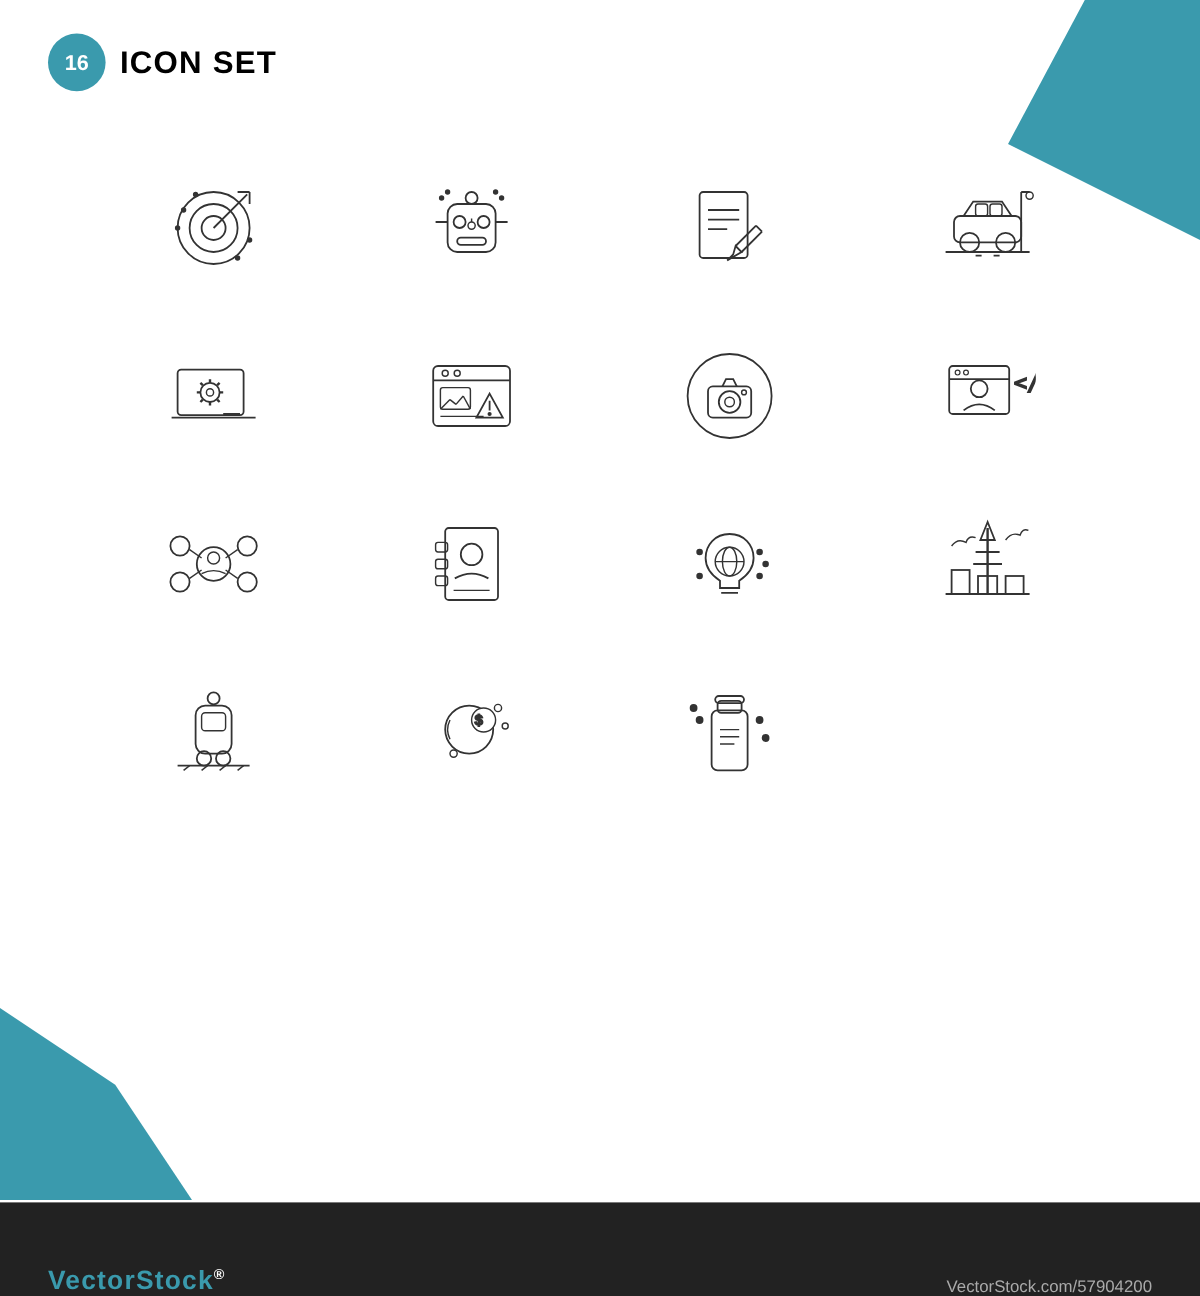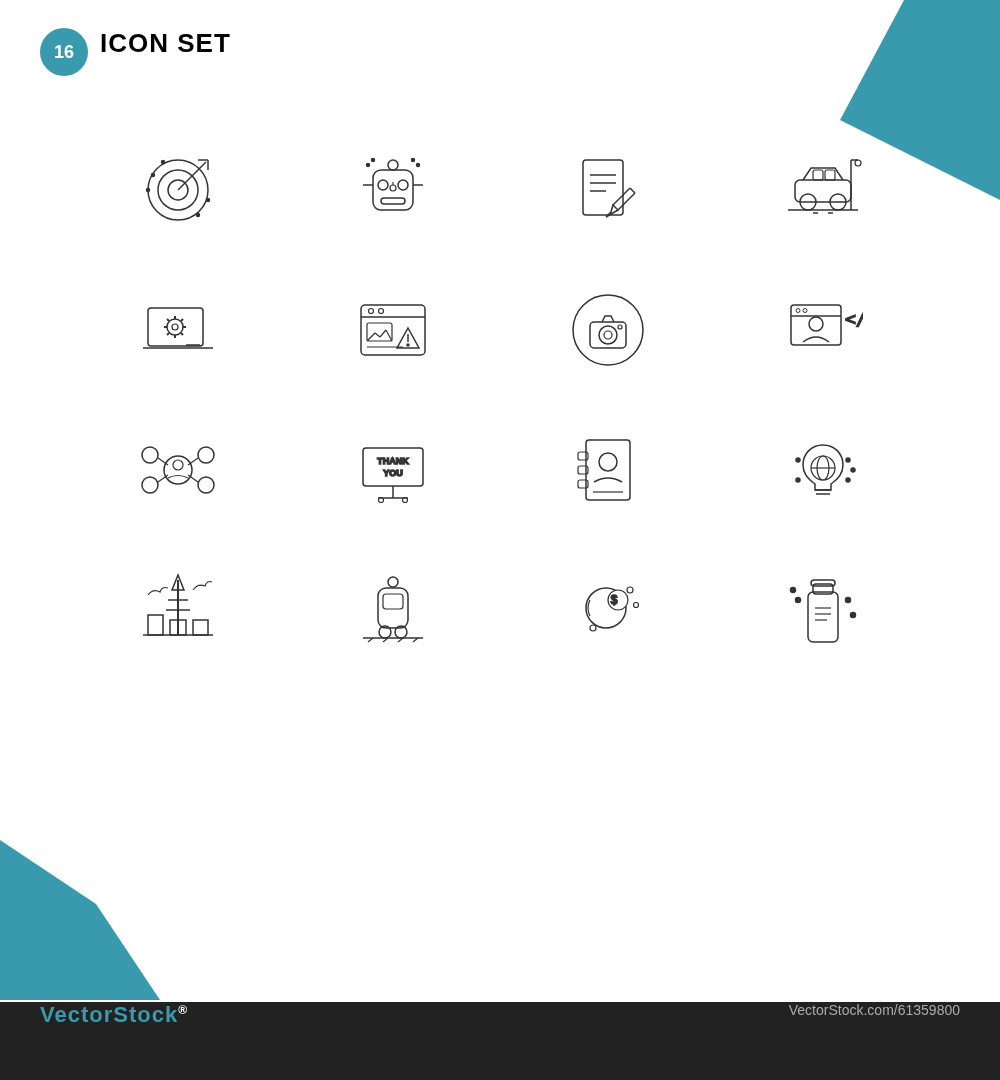--- a/index.html
+++ b/index.html
@@ -33,20 +33,21 @@
       clip-path: polygon(0% 0%, 60% 40%, 100% 100%, 0% 100%);
       z-index: 1;
     }
 
     
     .header {
       position: absolute;
       top: 28px;
       left: 40px;
       display: flex;
+      align-items: center;
       gap: 12px;
       z-index: 2;
     }
     .badge-circle {
       width: 48px;
       height: 48px;
       border-radius: 50%;
       background: #3a9aad;
       display: flex;
       align-items: center;
@@ -95,21 +96,21 @@
 
     
     .footer-bar {
       position: absolute;
       bottom: 0;
       left: 0;
       right: 0;
       height: 78px;
       background: #222;
       display: flex;
-      align-items: flex-start;
+      align-items: flex-end;
       justify-content: space-between;
       padding: 0 40px;
       z-index: 3;
     }
     .footer-logo {
       color: white;
       font-size: 22px;
       font-weight: bold;
       letter-spacing: 1px;
     }
@@ -292,33 +293,20 @@
       <circle cx="12" cy="55" r="8" stroke="#333" stroke-width="1.5"></circle>
       <circle cx="68" cy="55" r="8" stroke="#333" stroke-width="1.5"></circle>
 
       <line x1="20" y1="28" x2="30" y2="35" stroke="#333" stroke-width="1.2"></line>
       <line x1="60" y1="28" x2="50" y2="35" stroke="#333" stroke-width="1.2"></line>
       <line x1="20" y1="52" x2="30" y2="45" stroke="#333" stroke-width="1.2"></line>
       <line x1="60" y1="52" x2="50" y2="45" stroke="#333" stroke-width="1.2"></line>
     </svg>
   </div>
 
-  <div class="icon-cell">
-    <svg viewBox="0 0 80 80">
-      <rect x="10" y="18" width="60" height="38" rx="3" stroke="#333" stroke-width="1.5"></rect>
-      <text x="40" y="34" font-size="9" fill="#333" text-anchor="middle" font-family="Arial" font-weight="bold">THANK</text>
-      <text x="40" y="46" font-size="9" fill="#333" text-anchor="middle" font-family="Arial" font-weight="bold">YOU</text>
-
-      <line x1="40" y1="56" x2="40" y2="68" stroke="#333" stroke-width="1.5"></line>
-      <line x1="25" y1="68" x2="55" y2="68" stroke="#333" stroke-width="1.5"></line>
-
-      <circle cx="28" cy="70" r="2.5" stroke="#333" stroke-width="1.2"></circle>
-      <circle cx="52" cy="70" r="2.5" stroke="#333" stroke-width="1.2"></circle>
-    </svg>
-  </div>
 
   <div class="icon-cell">
     <svg viewBox="0 0 80 80">
       <rect x="18" y="10" width="44" height="60" rx="3" stroke="#333" stroke-width="1.5"></rect>
 
       <circle cx="40" cy="32" r="9" stroke="#333" stroke-width="1.5"></circle>
       <path d="M26 52 Q40 44 54 52" stroke="#333" stroke-width="1.5"></path>
 
       <rect x="10" y="22" width="10" height="8" rx="2" stroke="#333" stroke-width="1.2"></rect>
       <rect x="10" y="36" width="10" height="8" rx="2" stroke="#333" stroke-width="1.2"></rect>
@@ -421,14 +409,14 @@
       <circle cx="70" cy="45" r="2.5" fill="#333"></circle>
     </svg>
   </div>
 
 </div>
 
 <div class="footer-bar">
   <div class="footer-logo">
     <span>VectorStock</span><sup>®</sup>
   </div>
-  <div class="footer-url">VectorStock.com/61359800</div>
+  <div class="footer-url">VectorStock.com/57904200</div>
 </div>
 
 </body></html>

